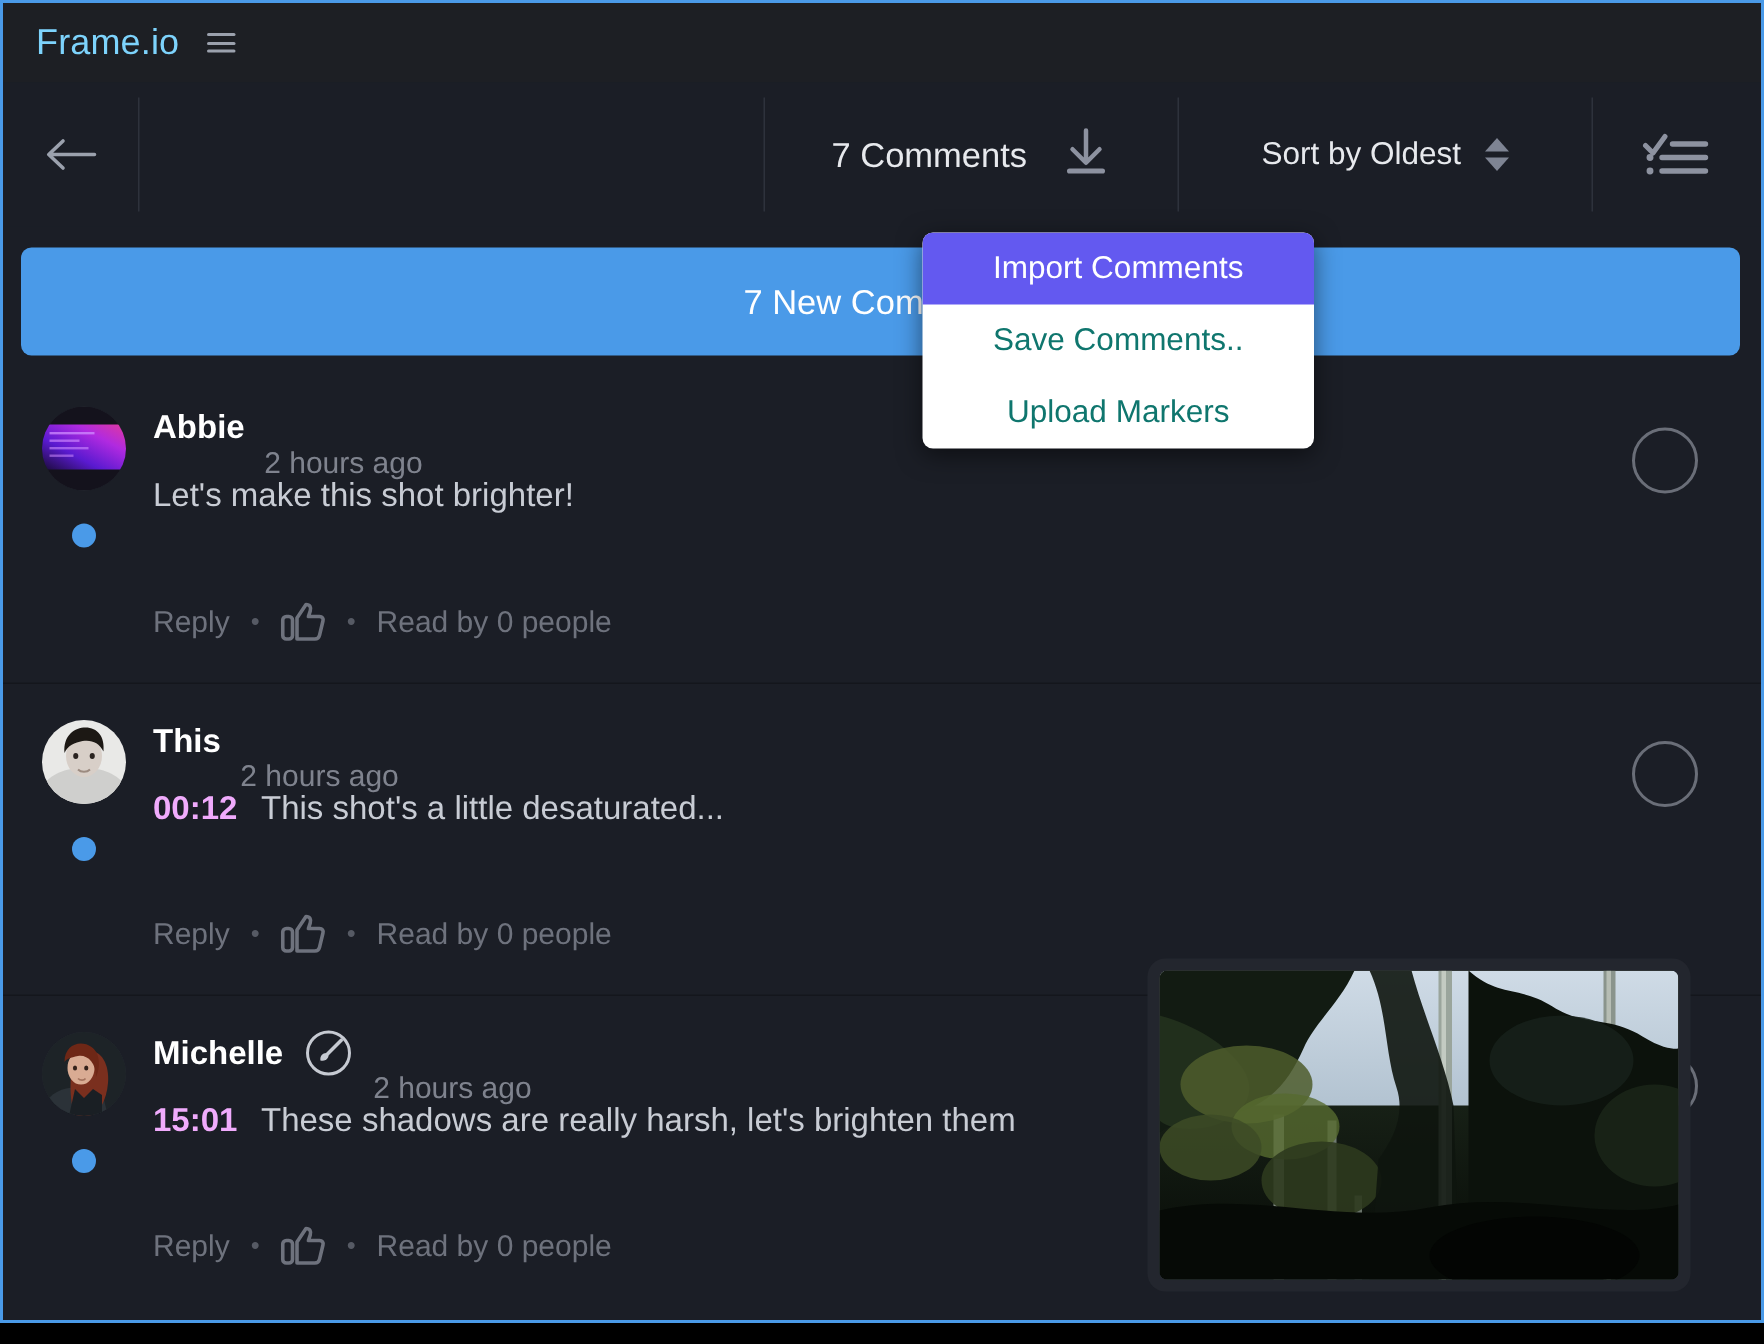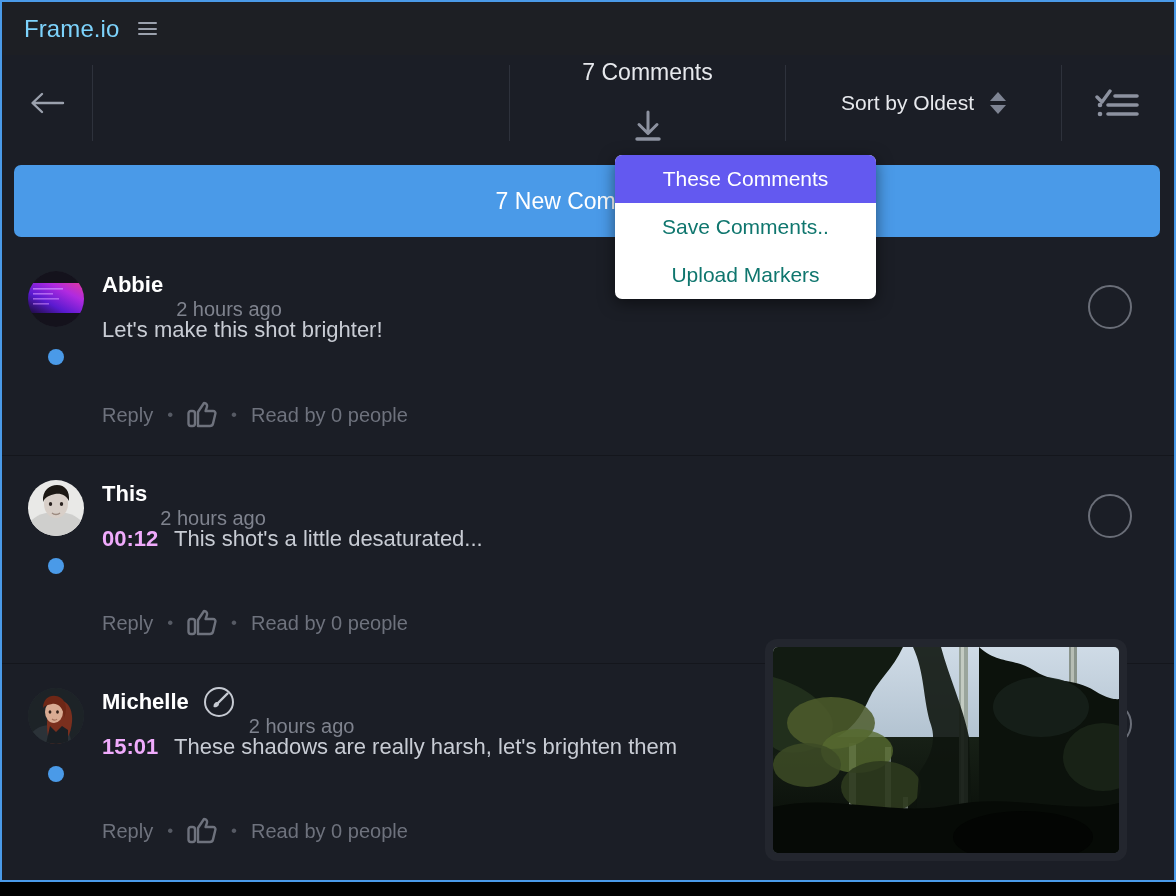--- a/index.html
+++ b/index.html
@@ -51,21 +51,21 @@
   #toolbar {
     position: absolute; left: 0; top: 53px;
     width: 1172px; height: 96px;
     background: #1b1e26;
     display: flex; align-items: stretch;
   }
   .tb-divider { width: 1px; background: #2e323c; margin: 10px 0; flex: none; }
   .tb-cell { display: flex; align-items: center; justify-content: center; }
   #back-cell { width: 90px; }
   #spacer-cell { flex: 1; }
-  #count-cell { width: 275px; gap: 22px; flex-direction: column; }
+  #count-cell { width: 275px; gap: 22px; }
   #sort-cell { width: 275px; gap: 16px; }
   #checklist-cell { width: 112px; }
 
   #back-arrow { width: 36px; height: 22px; cursor: pointer; }
   #comments-count-label { color: #e7e9ed; font-size: 23px; }
   #download-icon { cursor: pointer; }
   #sort-label { color: #e7e9ed; font-size: 21px; }
   #sort-arrows { display: flex; flex-direction: column; gap: 4px; cursor: pointer; }
   .tri { width: 0; height: 0; border-left: 8px solid transparent; border-right: 8px solid transparent; }
   .tri.up { border-bottom: 9px solid #7e8493; }
@@ -416,21 +416,21 @@
         <path d="M140 0 C152 26 150 54 158 78 C164 96 156 112 146 126 L140 206 H200 L196 90 C190 60 176 30 168 0 Z" fill="#0e150e" opacity=".9"></path>
 
         <path d="M0 160 C60 146 120 170 180 158 C240 146 300 168 346 156 V206 H0 Z" fill="#060a06"></path>
         <ellipse cx="250" cy="190" rx="70" ry="26" fill="#030503"></ellipse>
       </svg>
     </div>
   </div>
 
   <div id="dropdown-menu">
     <div class="menu-item active">
-      <span>These Comments</span>
+      <span>Import Comments</span>
     </div>
     <div class="menu-item">
       <span>Save Comments..</span>
     </div>
     <div class="menu-item">
       <span>Upload Markers</span>
     </div>
   </div>
 
 </div>

